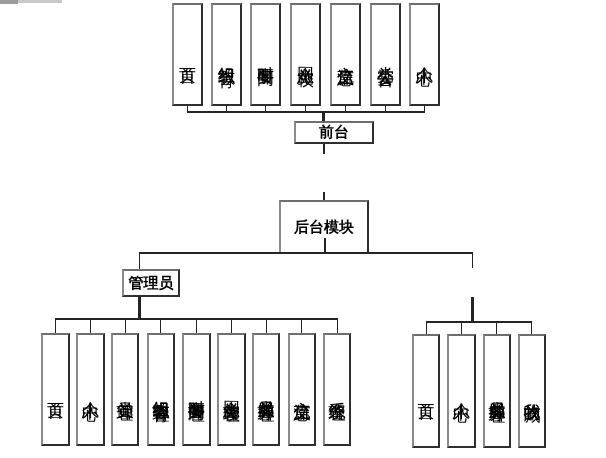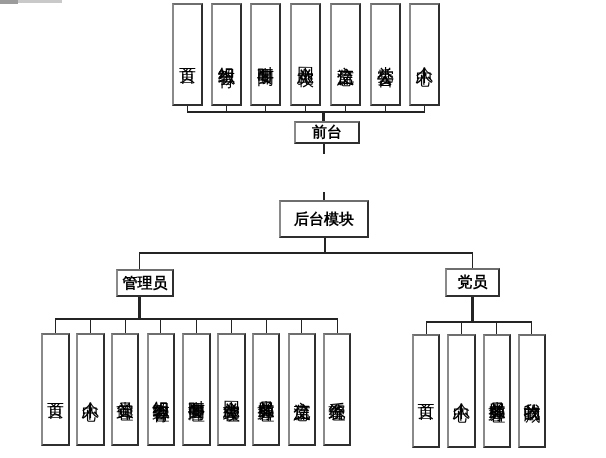--- a/index.html
+++ b/index.html
@@ -46,34 +46,33 @@
   <div class="ln" style="left:265px;top:106px;width:1px;height:6px;"></div>
   <div class="ln" style="left:305px;top:106px;width:1px;height:6px;"></div>
   <div class="ln" style="left:345px;top:106px;width:1px;height:6px;"></div>
   <div class="ln" style="left:385px;top:106px;width:1px;height:6px;"></div>
   <div class="ln" style="left:424px;top:106px;width:1px;height:6px;"></div>
 
   <div class="ln" style="left:187px;top:111px;width:238px;height:2px;"></div>
 
   <div class="ln" style="left:322px;top:112px;width:3px;height:9px;"></div>
 
-  <div class="box hbox" style="left:294px;top:121px;width:66px;height:23px;">前台</div>
+  <div class="box hbox" style="left:294px;top:121px;width:80px;height:23px;">前台</div>
   <div class="ln" style="left:323px;top:144px;width:2px;height:10px;"></div>
 
   <div class="ln" style="left:323px;top:192px;width:2px;height:8px;"></div>
 
-  <div class="box hbox" style="left:279px;top:200px;width:90px;height:38px;">后台模块</div>
+  <div class="box hbox" style="left:279px;top:200px;width:90px;height:54px;">后台模块</div>
   <div class="ln" style="left:324px;top:238px;width:2px;height:14px;"></div>
 
   <div class="ln" style="left:139px;top:252px;width:334px;height:2px;"></div>
   <div class="ln" style="left:139px;top:254px;width:1px;height:15px;"></div>
   <div class="ln" style="left:472px;top:254px;width:1px;height:14px;"></div>
 
-  <div class="box hbox" style="left:116px;top:269px;width:58px;height:28px;font-family:Liberation Mono, monospace;">管理员</div>
-  <div class="box hbox" style="left:445px;top:268px;width:55px;height:29px;">党员</div>
+  <div class="box hbox" style="left:122px;top:269px;width:58px;height:28px;font-family:Liberation Mono, monospace;">管理员</div>
 
   <div class="ln" style="left:138px;top:297px;width:3px;height:22px;"></div>
   <div class="ln" style="left:55px;top:318px;width:283px;height:2px;"></div>
   <div class="ln" style="left:55px;top:320px;width:1px;height:13px;"></div>
   <div class="ln" style="left:90px;top:320px;width:1px;height:13px;"></div>
   <div class="ln" style="left:125px;top:320px;width:1px;height:13px;"></div>
   <div class="ln" style="left:160px;top:320px;width:1px;height:13px;"></div>
   <div class="ln" style="left:196px;top:320px;width:1px;height:13px;"></div>
   <div class="ln" style="left:231px;top:320px;width:1px;height:13px;"></div>
   <div class="ln" style="left:266px;top:320px;width:1px;height:13px;"></div>

